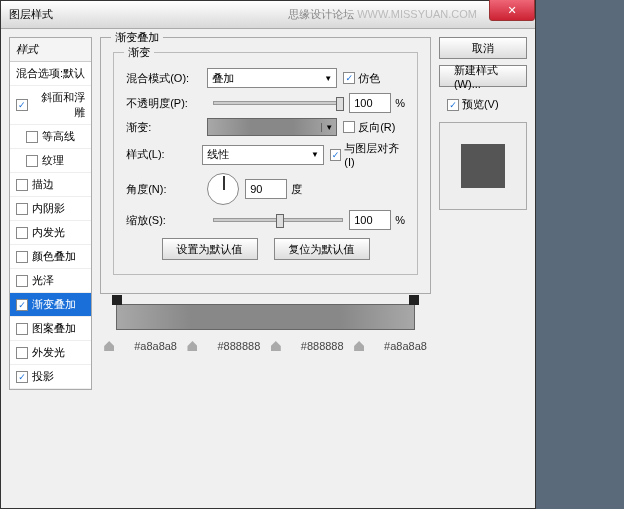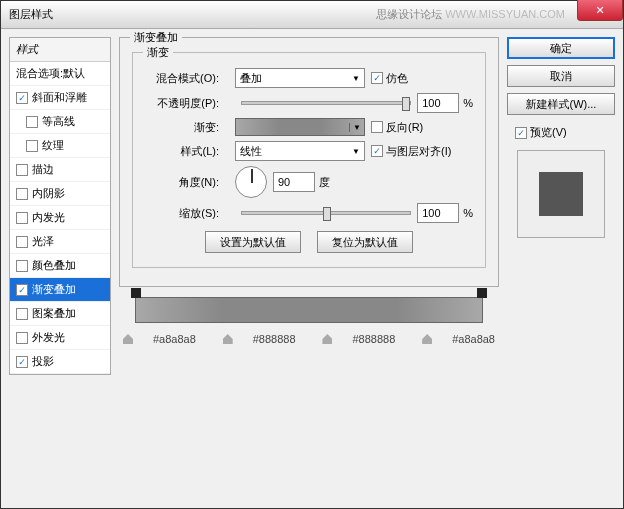--- a/index.html
+++ b/index.html
@@ -1,35 +1,35 @@
 <!DOCTYPE html>
 <html><head>
 <meta charset="utf-8">
 <style>
 * { box-sizing: border-box; font-family: "Microsoft YaHei", SimSun, sans-serif; font-size: 11px; }
 body { margin: 0; background: #5a6a7a; }
-.window { width: 624px; height: 509px; background: #f0f0f0; border: 1px solid #333; position: relative; }
+.window { width: 536px; height: 509px; background: #f0f0f0; border: 1px solid #333; position: relative; }
 .titlebar { height: 28px; background: linear-gradient(#fff, #d8d8d8); border-bottom: 1px solid #aaa; display: flex; align-items: center; padding: 0 8px; position: relative; }
 .titlebar-title { flex: 1; }
 .titlebar-right { color: #888; margin-right: 50px; }
 .close-btn { position: absolute; right: 0; top: -2px; width: 46px; height: 22px; background: linear-gradient(#e67,#c23); color: #fff; display: flex; align-items: center; justify-content: center; border: 1px solid #933; border-radius: 0 0 3px 3px; }
 .body { display: flex; padding: 8px; gap: 8px; height: calc(100% - 28px); }
 .left-col { width: 102px; }
 .styles-panel { border: 1px solid #aaa; background: #fff; }
 .styles-header { padding: 4px 6px; border-bottom: 1px solid #ccc; background: #f4f4f4; font-style: italic; }
 .style-item { padding: 4px 6px; display: flex; align-items: center; gap: 4px; border-bottom: 1px solid #eee; cursor: pointer; text-align: right; }
 .style-item.selected { background: #1a6fd8; color: #fff; }
 .style-item.indent { padding-left: 16px; }
 .chk { width: 12px; height: 12px; border: 1px solid #888; background: #fff; display: inline-flex; align-items: center; justify-content: center; font-size: 9px; color: #1a6fd8; }
 .mid-col { flex: 1; }
 .fieldset { border: 1px solid #aaa; padding: 10px 12px 14px; position: relative; margin-bottom: 10px; }
 .legend { position: absolute; top: -8px; left: 10px; background: #f0f0f0; padding: 0 4px; }
 .inner-fieldset { margin: 4px 0; }
 .row { display: flex; align-items: center; margin: 5px 0; }
-.lbl { width: 74px; text-align: right; margin-right: 16px; }
+.lbl { width: 74px; text-align: left; margin-right: 7px; }
 .dropdown { border: 1px solid #888; background: #fff; height: 20px; display: flex; align-items: center; padding: 0 4px; position: relative; }
 .dd-arrow { margin-left: auto; font-size: 8px; }
 .slider { height: 4px; background: #ccc; border: 1px solid #999; flex: 1; margin: 0 6px; position: relative; }
 .slider-thumb { position: absolute; top: -5px; width: 8px; height: 14px; background: #ddd; border: 1px solid #666; }
 .numbox { width: 42px; height: 20px; border: 1px solid #888; background: #fff; padding: 0 4px; display: flex; align-items: center; }
 .grad-preview { width: 130px; height: 18px; border: 1px solid #666; background: linear-gradient(90deg,#a8a8a8,#888,#888,#a8a8a8); display: flex; align-items: center; }
 .grad-preview .dd-arrow{ margin-left:auto; padding:0 3px; border-left:1px solid #666;}
 .angle-dial { width: 32px; height: 32px; border: 1px solid #888; border-radius: 50%; background: #fff; position: relative; }
 .angle-dial::after { content: ''; position: absolute; width: 2px; height: 14px; background: #333; left: 15px; top: 2px; }
 .btn { border: 1px solid #888; background: linear-gradient(#fff,#ddd); padding: 2px 14px; height: 22px; display: inline-flex; align-items: center; justify-content:center; cursor:pointer; }
@@ -85,25 +85,25 @@
             <div class="style-item">
               <span class="chk"></span>
               <span>内阴影</span>
             </div>
             <div class="style-item">
               <span class="chk"></span>
               <span>内发光</span>
             </div>
             <div class="style-item">
               <span class="chk"></span>
+              <span>颜色叠加</span>
+            </div>
+            <div class="style-item">
+              <span class="chk"></span>
               <span>光泽</span>
-            </div>
-            <div class="style-item">
-              <span class="chk"></span>
-              <span>颜色叠加</span>
             </div>
             <div class="style-item selected">
               <span class="chk">✓</span>
               <span>渐变叠加</span>
             </div>
             <div class="style-item">
               <span class="chk"></span>
               <span>图案叠加</span>
             </div>
             <div class="style-item">
@@ -223,23 +223,20 @@
             </div>
             <div class="stop-label">
               <span class="house"></span>
               <span>#a8a8a8</span>
             </div>
           </div>
       </div>
     </div>
 
     <div class="right-col">
-      <div class="btn primary">
-          <span>确定</span>
-        </div>
       <div class="btn">
           <span>取消</span>
         </div>
       <div class="btn">
           <span>新建样式(W)...</span>
         </div>
       <label class="chk-inline" style="margin:4px 0 0 8px">
           <span class="chk">✓</span>
           <span>预览(V)</span>
         </label>

